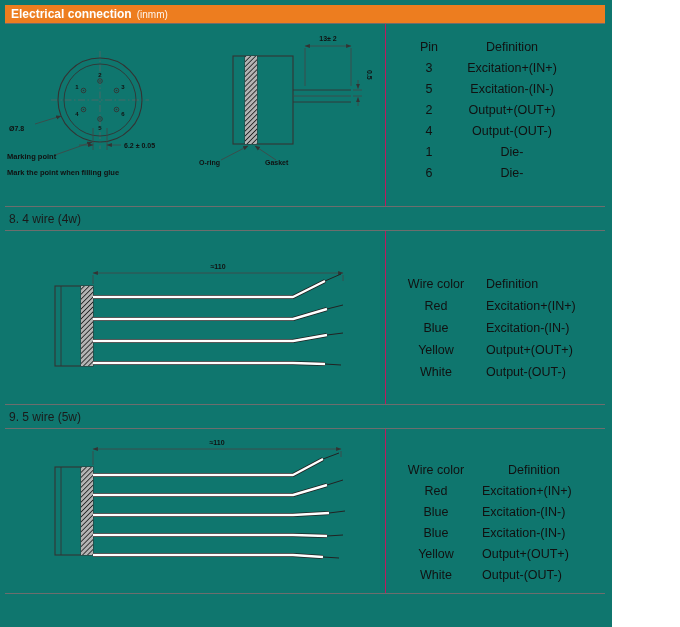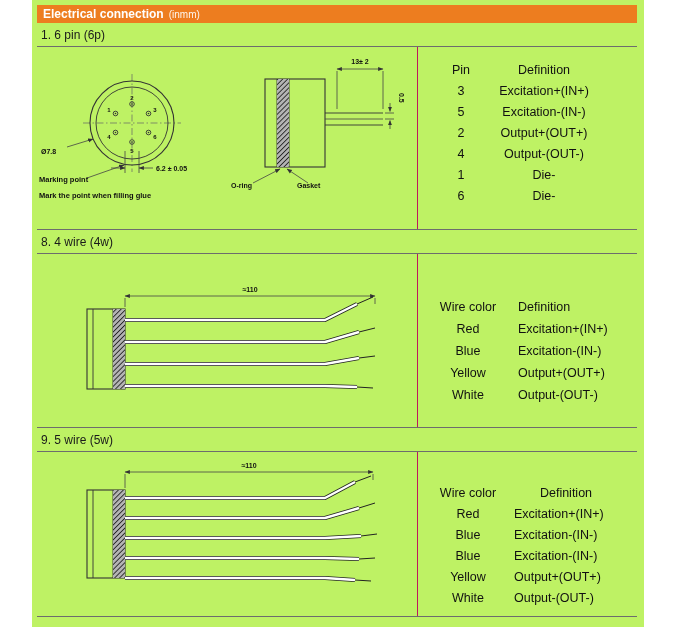--- a/index.html
+++ b/index.html
@@ -1,19 +1,19 @@
 <!DOCTYPE html>
 <html><head>
 <meta charset="utf-8">
 <style>
   html,body { margin:0; padding:0; background:#fff; }
   .page {
     position:relative; width:612px; min-height:627px; box-sizing:border-box;
-    padding:5px 7px 4px 5px; background:#bef264;
-    font-family:"Liberation Sans", sans-serif; color:#111;margin-left:32px;
+    padding:5px 7px 4px 5px; background:#0f766e;
+    font-family:"Liberation Sans", sans-serif; color:#111;
   }
   .topbar {
     height:18px; line-height:18px; background:#ED7D1F; color:#fff;
     font-size:12px; font-weight:bold; padding-left:6px;
   }
   .topbar .unit { font-size:10px; font-weight:normal; opacity:.92; margin-left:5px; }
   .sec-head { font-size:12px; color:#1a1a1a; padding:5px 0 4px 4px; }
   .sec-body {
     display:flex; border-top:1px solid #6d6d6d; border-bottom:1px solid #6d6d6d;
   }
@@ -49,21 +49,20 @@
 </style>
 </head>
 <body>
 
 <div class="page">
 
   <div class="topbar">
     <span>Electrical connection</span><span class="unit">(inmm)</span>
   </div>
 
-  <div class="sec-head">1. 6 pin (6p)</div>
 
   <div class="sec-body" style="height:182px">
     <div class="diag">
       <svg width="380" height="182" viewBox="0 0 380 182">
         <defs>
           <marker id="ar1" viewBox="0 0 8 8" refX="7" refY="4" markerWidth="7" markerHeight="7" orient="auto-start-reverse">
             <path d="M0,1 L7.5,4 L0,7 z" fill="#333"></path>
           </marker>
           <pattern id="ht1" width="3.5" height="3.5" patternUnits="userSpaceOnUse" patternTransform="rotate(45)">
             <rect width="3.5" height="3.5" fill="#b4b4b4"></rect>

